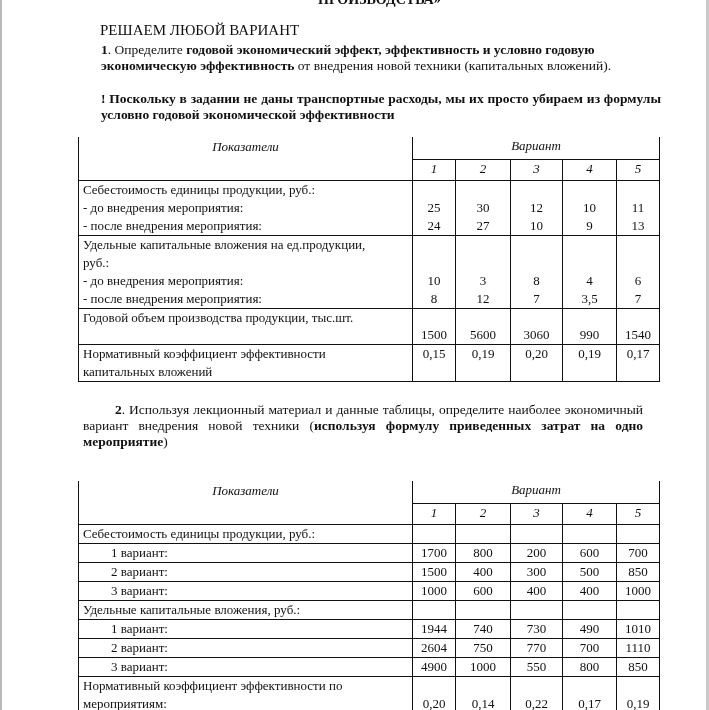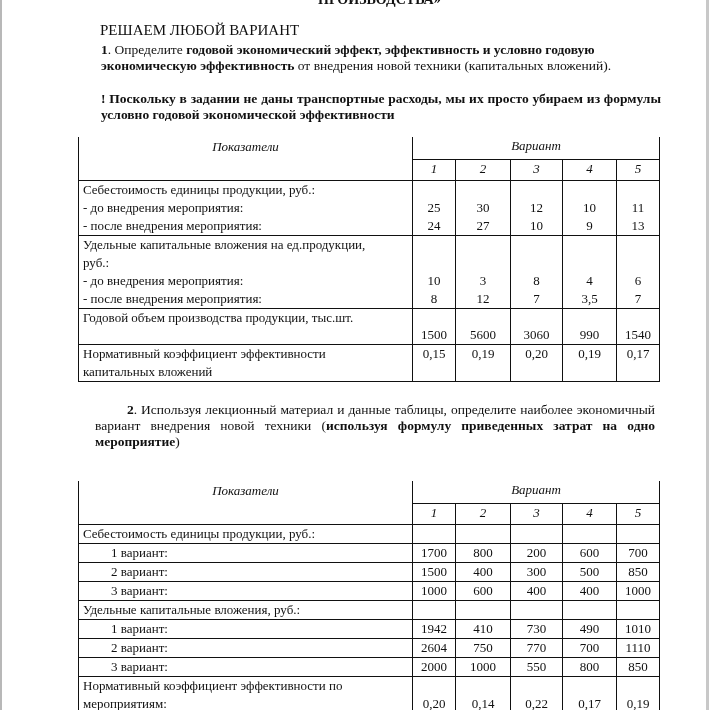--- a/index.html
+++ b/index.html
@@ -10,21 +10,21 @@
     color: #111;
   }
   .page-edge-left { position: absolute; left: 0; top: 0; width: 2px; height: 710px; background: #b8b8b8; }
   .page-edge-right { position: absolute; left: 706px; top: 0; width: 3px; height: 710px; background: #c8c8c8; }
   .abs { position: absolute; white-space: nowrap; }
   .heading-top { left: 318px; top: -8px; font-size: 14px; font-weight: bold; }
   .subtitle { left: 100px; top: 22px; font-size: 15px; }
   .para { font-size: 13.5px; line-height: 16px; }
   .p1 { left: 101px; top: 42px; width: 560px; white-space: normal; }
   .p-note { left: 101px; top: 91px; width: 560px; white-space: normal; font-weight: bold; text-align: justify; }
-  .p2 { left: 95px; top: 402px; width: 560px; white-space: normal; text-align: justify; text-indent: 32px; }
+  .p2 { left: 83px; top: 402px; width: 560px; white-space: normal; text-align: justify; text-indent: 32px; }
   b { font-weight: bold; }
 
   table.grid {
     position: absolute; border-collapse: collapse; font-size: 13px;
     table-layout: fixed;
   }
   table.grid td {
     border: 1px solid #111; padding: 0 4px; vertical-align: top; line-height: 18px;
   }
   table.grid td.num { text-align: center; padding: 0; }
@@ -208,37 +208,37 @@
   <tr>
     <td>Удельные капитальные вложения, руб.:</td>
     <td></td>
         <td></td>
         <td></td>
         <td></td>
         <td></td>
   </tr>
   <tr>
     <td class="ind">1 вариант:</td>
-    <td class="num">1942</td>
-    <td class="num">410</td>
+    <td class="num">1944</td>
+    <td class="num">740</td>
     <td class="num">730</td>
     <td class="num">490</td>
     <td class="num">1010</td>
   </tr>
   <tr>
     <td class="ind">2 вариант:</td>
     <td class="num">2604</td>
     <td class="num">750</td>
     <td class="num">770</td>
     <td class="num">700</td>
     <td class="num">1110</td>
   </tr>
   <tr>
     <td class="ind">3 вариант:</td>
-    <td class="num">2000</td>
+    <td class="num">4900</td>
     <td class="num">1000</td>
     <td class="num">550</td>
     <td class="num">800</td>
     <td class="num">850</td>
   </tr>
   <tr>
     <td>
       <div>Нормативный коэффициент эффективности по</div>
       <div>мероприятиям:</div>
     </td>

